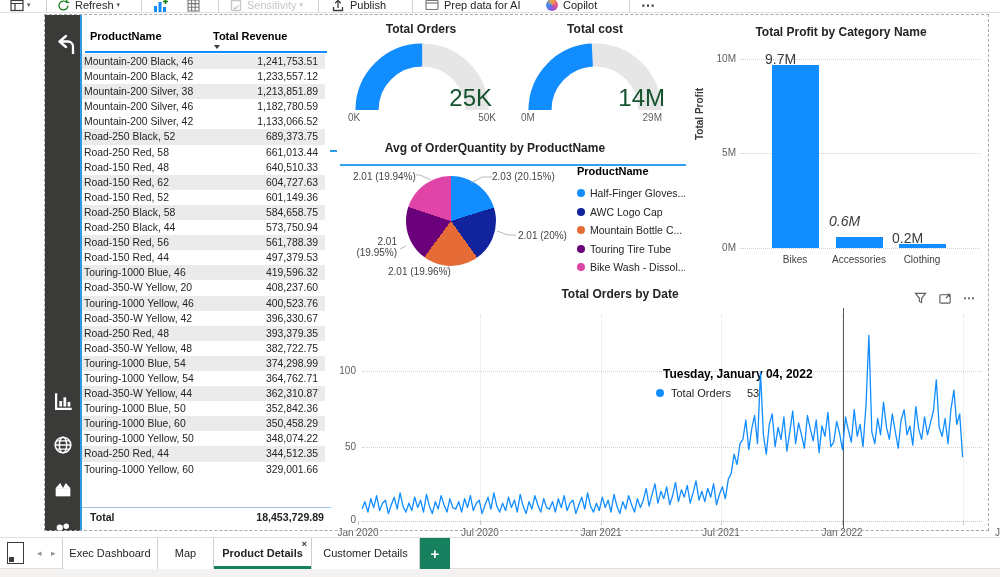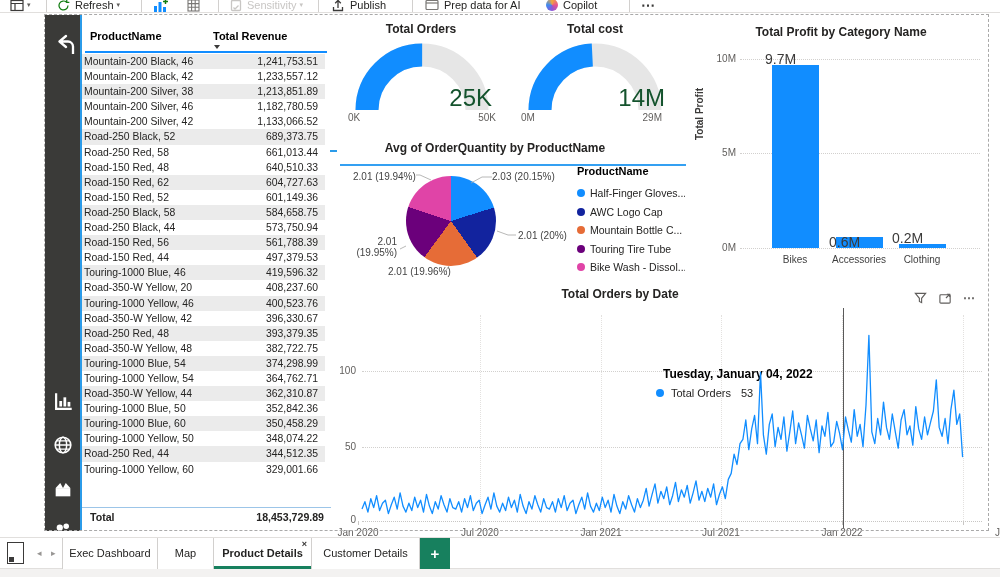--- a/index.html
+++ b/index.html
@@ -70,21 +70,21 @@
   .bar { position:absolute; background:#118DFF; cursor:pointer; }
   .bar-val { position:absolute; font-size:14px; color:#3B3A39; text-align:left; width:60px; }
   .bar-cat { position:absolute; font-size:10px; color:#3E3E3E; text-align:center; width:80px; }
 
   
   .vis-icons { position:absolute; top:291px; display:flex; gap:10px; align-items:center; }
   .crosshair { position:absolute; left:843px; top:308px; width:1px; height:220px; background:#5A5A5A; }
   .tt-date { position:absolute; left:663px; top:367px; font-size:12px; font-weight:bold; color:#000; }
   .tt-row { position:absolute; left:656px; top:387px; display:flex; align-items:center; font-size:11px; }
   .tt-dot { width:8px; height:8px; border-radius:50%; background:#118DFF; margin-right:7px; }
-  .tt-val { margin-left:10px; }
+  .tt-val { margin-left:16px; }
   .overlay-svg { position:absolute; left:0; top:0; width:1000px; height:577px; pointer-events:none; }
 
   
   .tabbar { position:absolute; left:0; top:537px; width:1000px; height:31px; background:#fff;
     border-top:1px solid #E1DFDD; z-index:20; }
   .page-icon-btn { position:absolute; left:7px; top:4px; width:17px; height:22px;
     border:1.5px solid #3B3A39; cursor:pointer; }
   .page-icon-mark { position:absolute; left:1px; bottom:1px; width:5px; height:5px; background:#3B3A39; }
   .nav-arrow { position:absolute; top:0; height:31px; line-height:31px; font-size:9px; color:#979593; cursor:pointer; }
   .tabstrip { position:absolute; left:62px; top:0; height:31px; display:flex; }
@@ -400,21 +400,21 @@
   <div class="grid-h" style="left:740px; top:153px; width:240px"></div>
   <div class="grid-h" style="left:740px; top:248px; width:240px"></div>
   <div class="axis-txt" style="left:710px; top:242px; width:26px; text-align:right">0M</div>
   <div class="axis-txt" style="left:710px; top:147px; width:26px; text-align:right">5M</div>
   <div class="axis-txt" style="left:710px; top:53px;  width:26px; text-align:right">10M</div>
   <div>
       <div class="bar" style="left: 771.5px; top: 64.67px; width: 47px; height: 183.33px;"></div>
       <div class="bar-val" style="left: 765px; top: 50.67px;">9.7M</div>
       <div class="bar-cat" style="left: 755px; top: 254px;">Bikes</div>
       <div class="bar" style="left: 835.5px; top: 236.66px; width: 47px; height: 11.34px;"></div>
-      <div class="bar-val" style="left: 829px; top: 234px;">0.6M</div>
+      <div class="bar-val" style="left: 829px; top: 213px; font-style: italic;">0.6M</div>
       <div class="bar-cat" style="left: 819px; top: 254px;">Accessories</div>
       <div class="bar" style="left: 898.5px; top: 244.22px; width: 47px; height: 3.78px;"></div>
       <div class="bar-val" style="left: 892px; top: 230.22px;">0.2M</div>
       <div class="bar-cat" style="left: 882px; top: 254px;">Clothing</div>
     </div>
 </div>
 
 <div>
   <div class="vis-title" style="left:470px; top:287px; width:300px">Total Orders by Date</div>
   <div class="vis-icons" style="left:913px">

